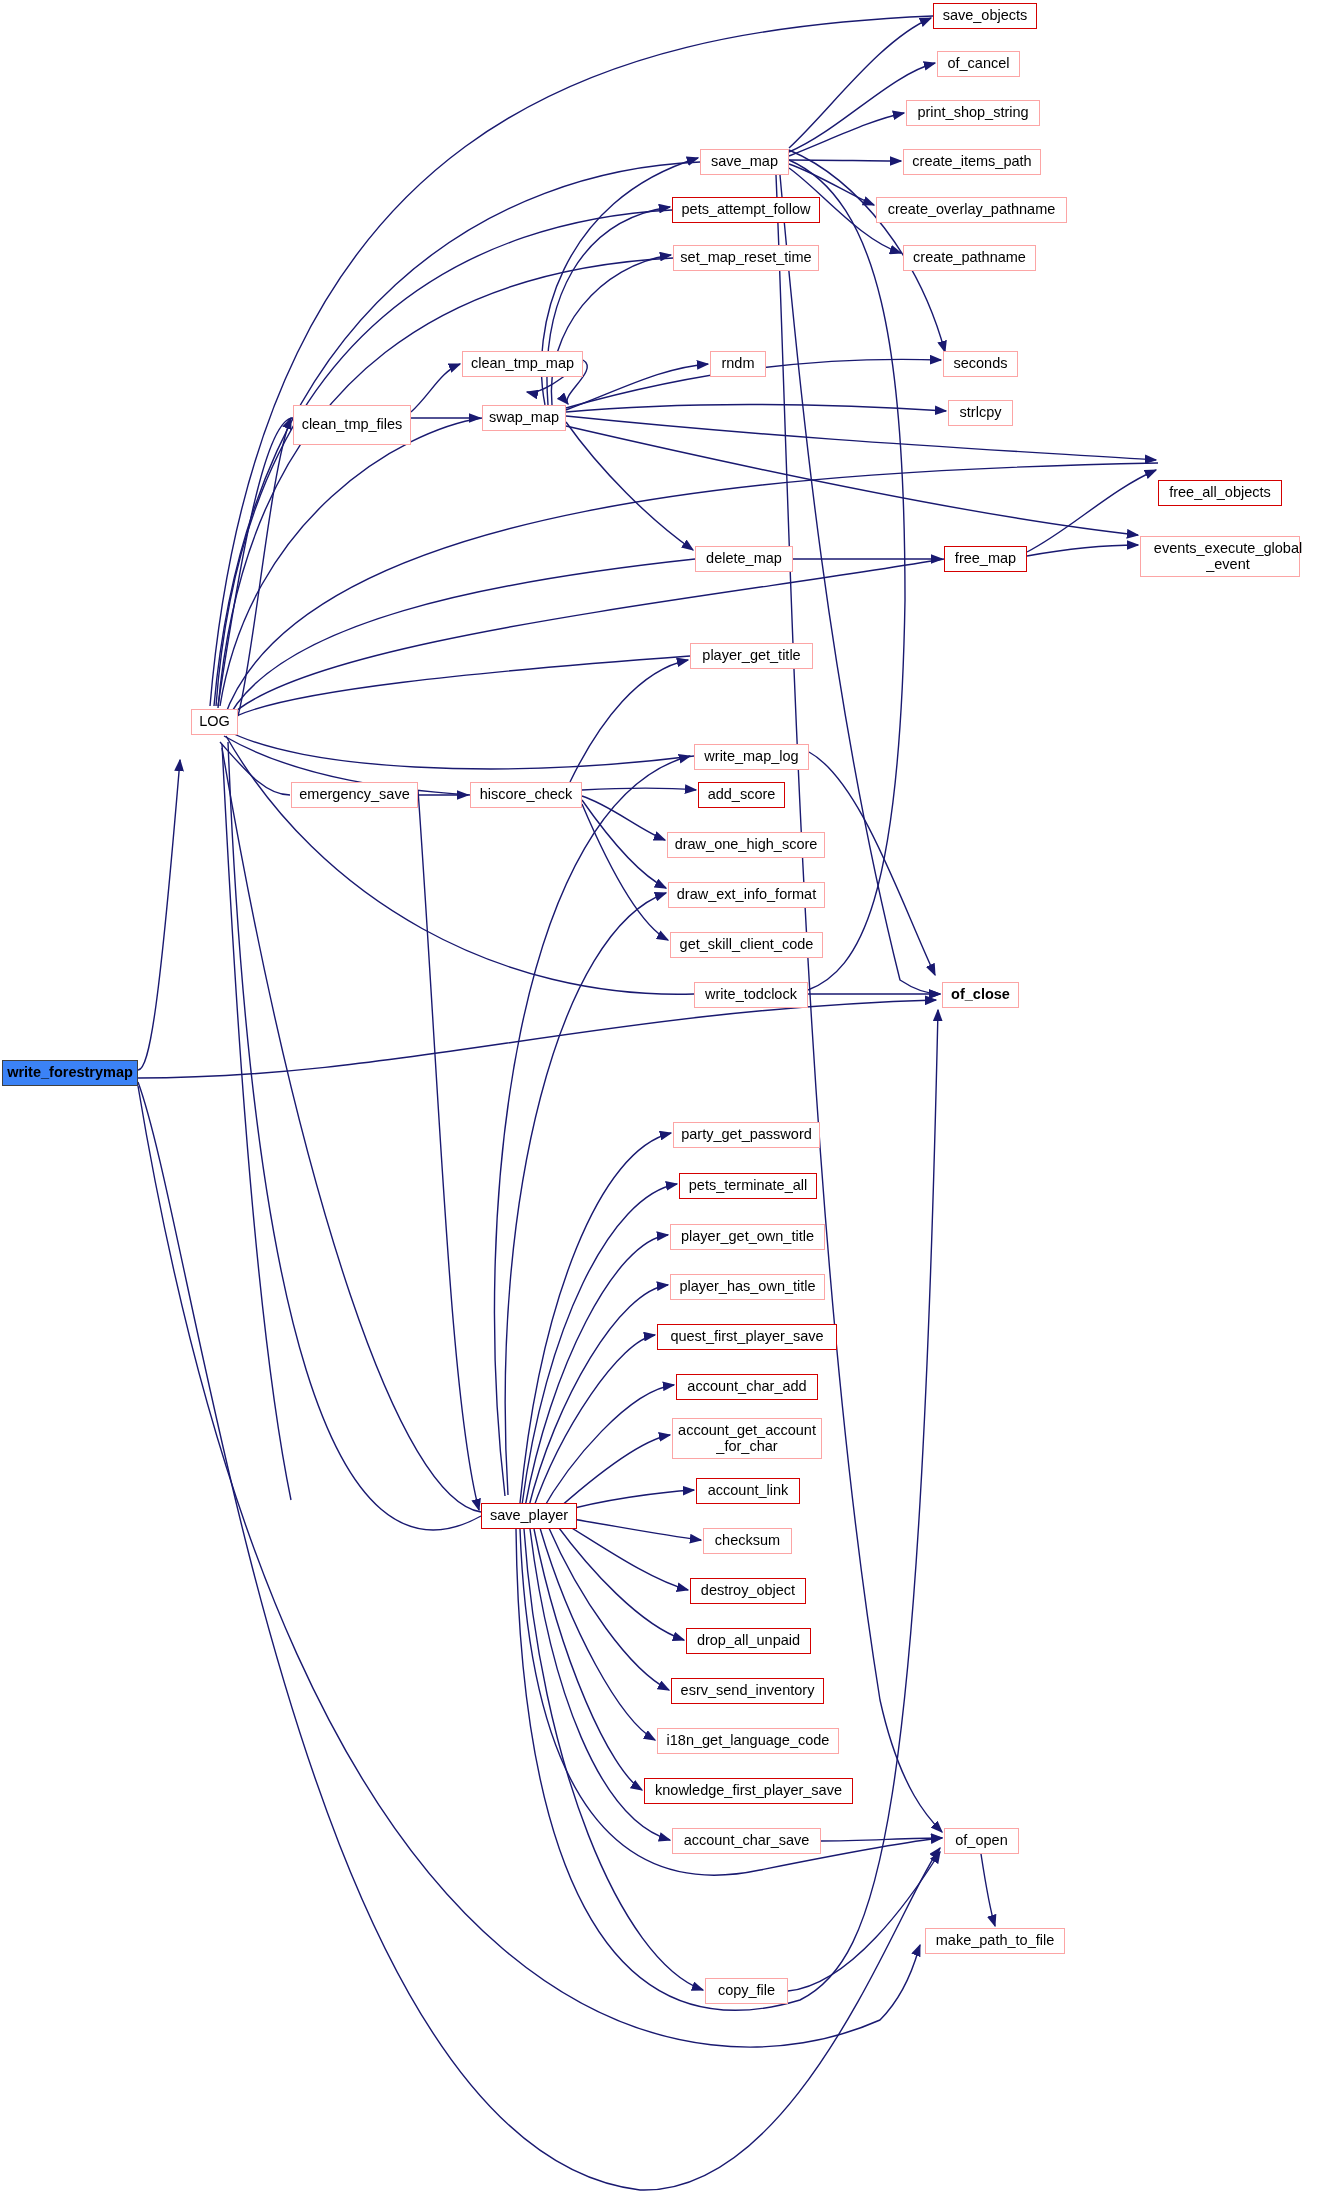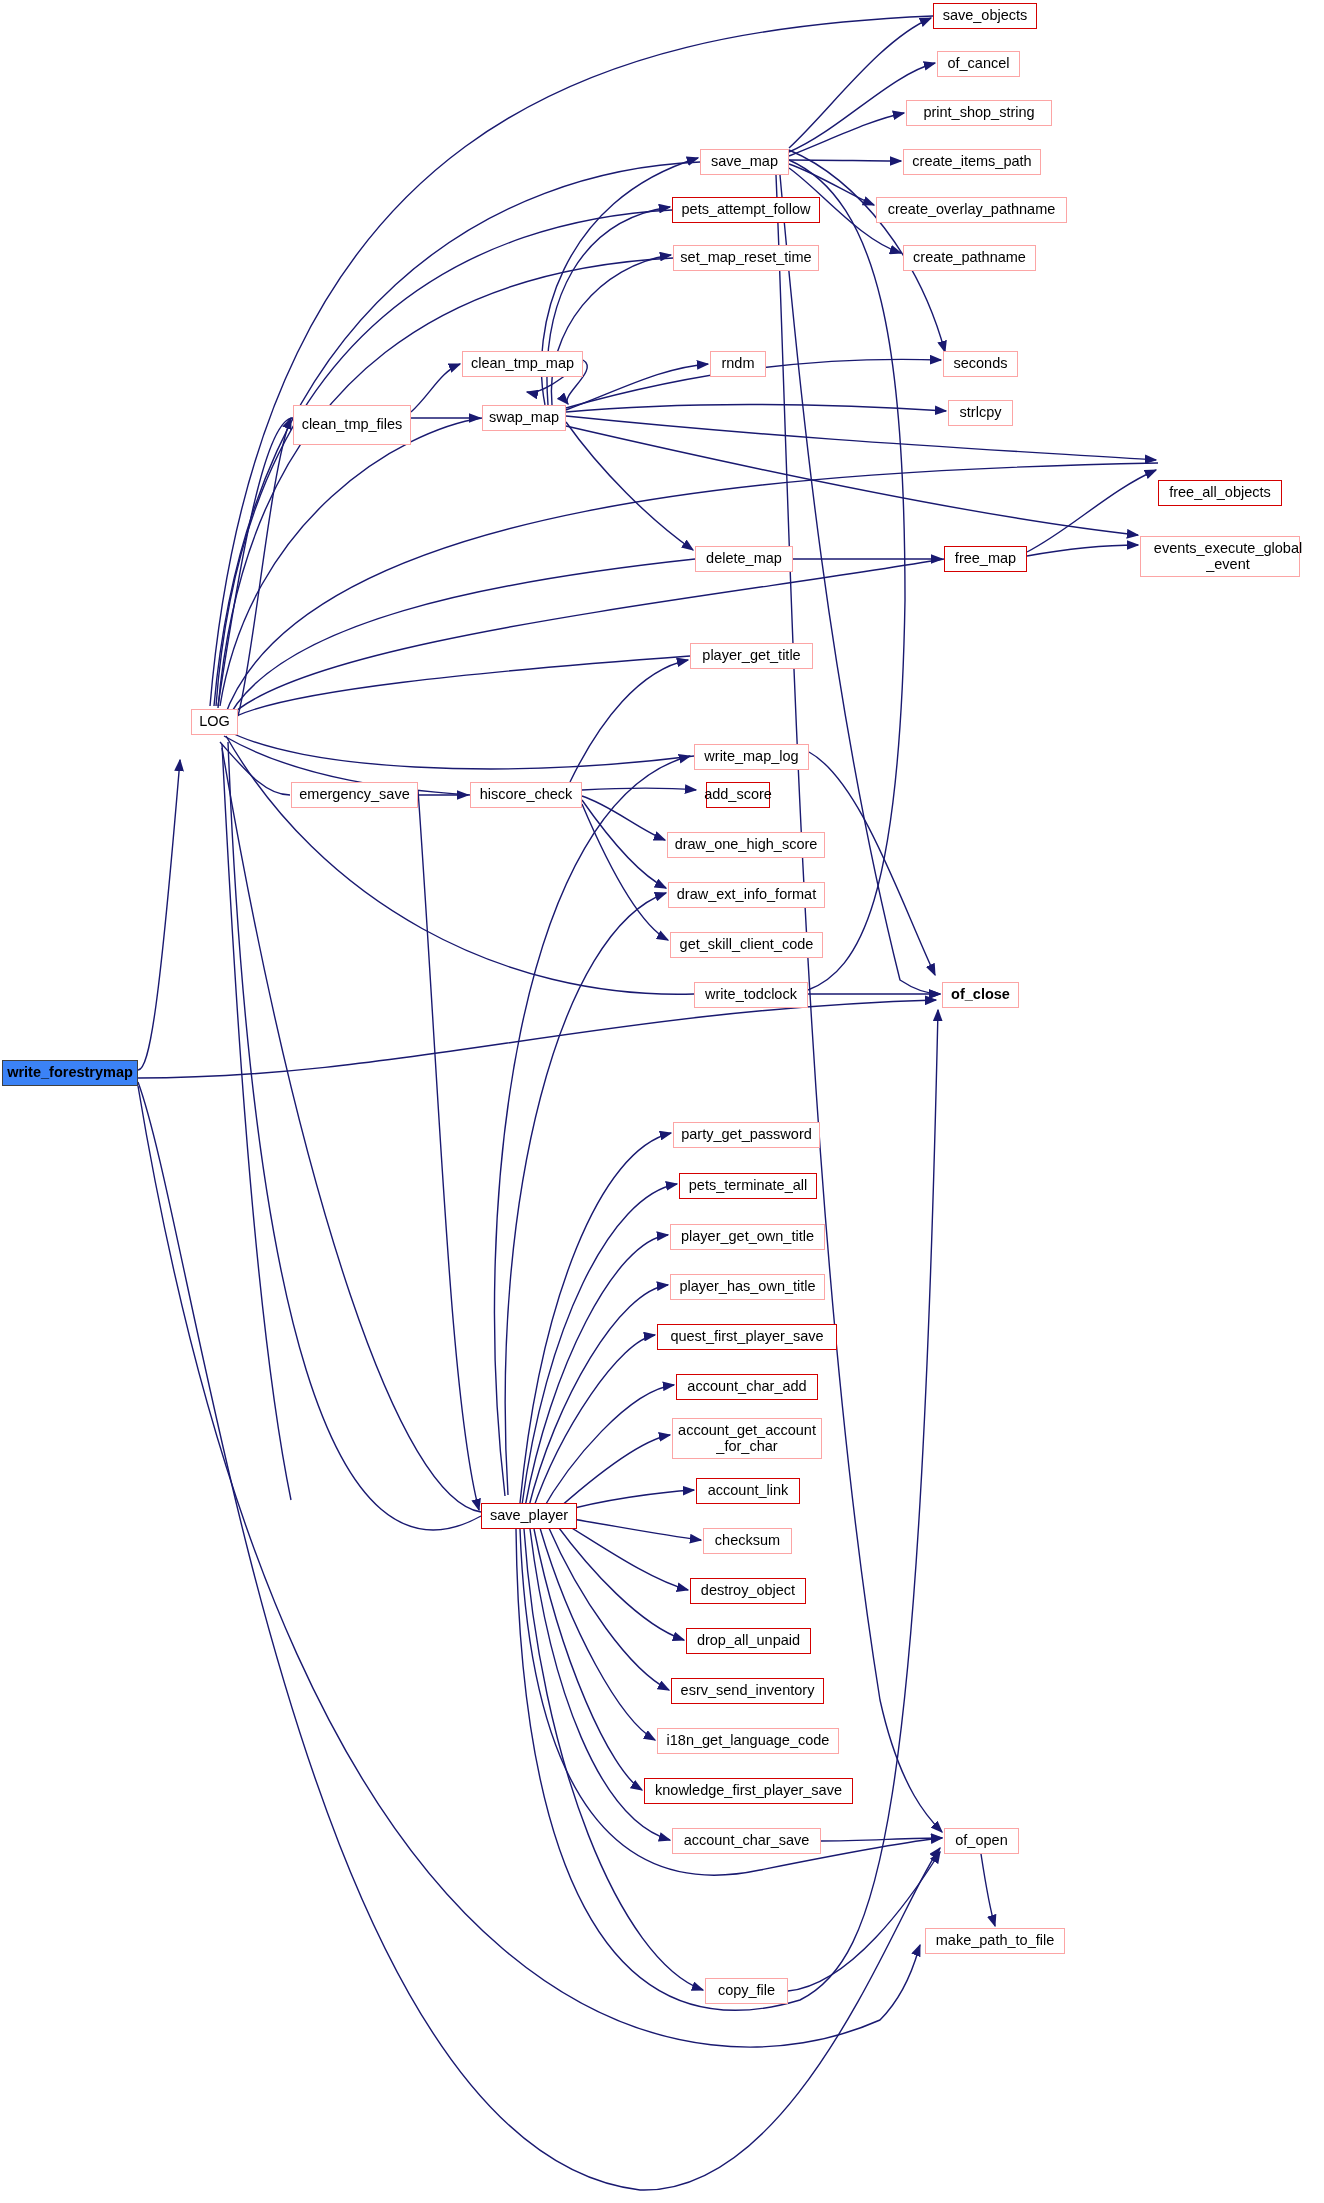--- a/index.html
+++ b/index.html
@@ -131,29 +131,29 @@
   <div class="node red" style="left:1158px;top:450px;width:124px;height:26px;margin-top:30px;">free_all_objects</div>
   <div class="node" style="left:695px;top:546px;width:98px;height:26px;">delete_map</div>
   <div class="node red" style="left:944px;top:546px;width:83px;height:26px;">free_map</div>
   <div class="node" style="left:1140px;top:536px;width:160px;height:41px;padding-left:19px;">events_execute_global
 _event</div>
   <div class="node" style="left:700px;top:149px;width:89px;height:26px;">save_map</div>
   <div class="node red" style="left:672px;top:197px;width:148px;height:26px;">pets_attempt_follow</div>
   <div class="node" style="left:673px;top:245px;width:146px;height:26px;">set_map_reset_time</div>
   <div class="node red" style="left:933px;top:3px;width:104px;height:26px;">save_objects</div>
   <div class="node" style="left:937px;top:51px;width:83px;height:26px;">of_cancel</div>
-  <div class="node" style="left:906px;top:100px;width:146px;height:26px;">print_shop_string</div>
+  <div class="node" style="left:906px;top:100px;width:134px;height:26px;">print_shop_string</div>
   <div class="node" style="left:903px;top:149px;width:138px;height:26px;">create_items_path</div>
   <div class="node" style="left:876px;top:197px;width:191px;height:26px;">create_overlay_pathname</div>
   <div class="node" style="left:903px;top:245px;width:133px;height:26px;">create_pathname</div>
   <div class="node" style="left:690px;top:643px;width:123px;height:26px;">player_get_title</div>
   <div class="node" style="left:694px;top:744px;width:115px;height:26px;">write_map_log</div>
   <div class="node" style="left:291px;top:782px;width:127px;height:26px;">emergency_save</div>
   <div class="node" style="left:470px;top:782px;width:112px;height:26px;">hiscore_check</div>
-  <div class="node red" style="left:698px;top:782px;width:64px;height:26px;margin-left:8px;">add_score</div>
+  <div class="node red" style="left:698px;top:782px;width:87px;height:26px;">add_score</div>
   <div class="node" style="left:667px;top:832px;width:158px;height:26px;">draw_one_high_score</div>
   <div class="node" style="left:668px;top:882px;width:157px;height:26px;">draw_ext_info_format</div>
   <div class="node" style="left:670px;top:932px;width:153px;height:26px;">get_skill_client_code</div>
   <div class="node" style="left:694px;top:982px;width:114px;height:26px;">write_todclock</div>
   <div class="node" style="left:942px;top:982px;width:77px;height:26px;font-weight:bold;">of_close</div>
   <div class="node" style="left:673px;top:1122px;width:147px;height:26px;">party_get_password</div>
   <div class="node red" style="left:679px;top:1173px;width:138px;height:26px;">pets_terminate_all</div>
   <div class="node" style="left:670px;top:1224px;width:155px;height:26px;">player_get_own_title</div>
   <div class="node" style="left:670px;top:1274px;width:155px;height:26px;">player_has_own_title</div>
   <div class="node red" style="left:657px;top:1324px;width:180px;height:26px;">quest_first_player_save</div>

